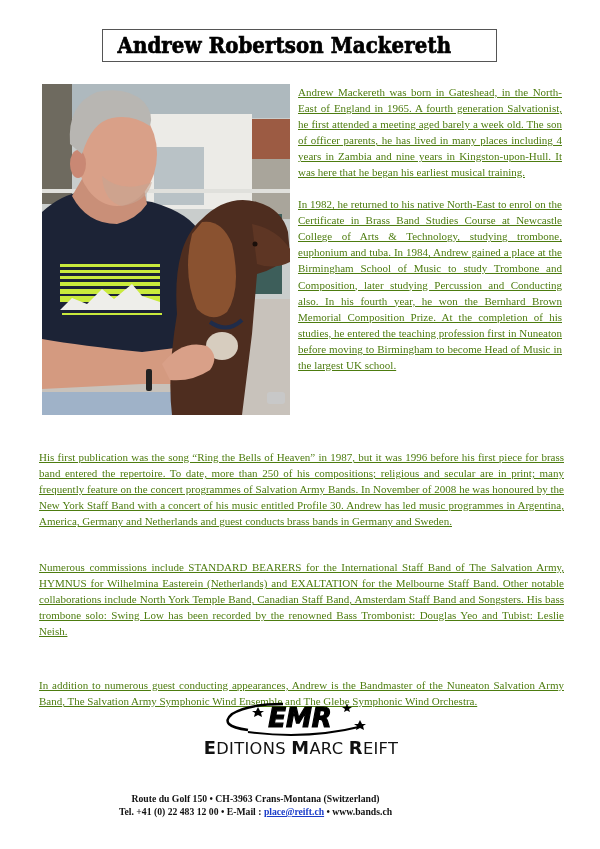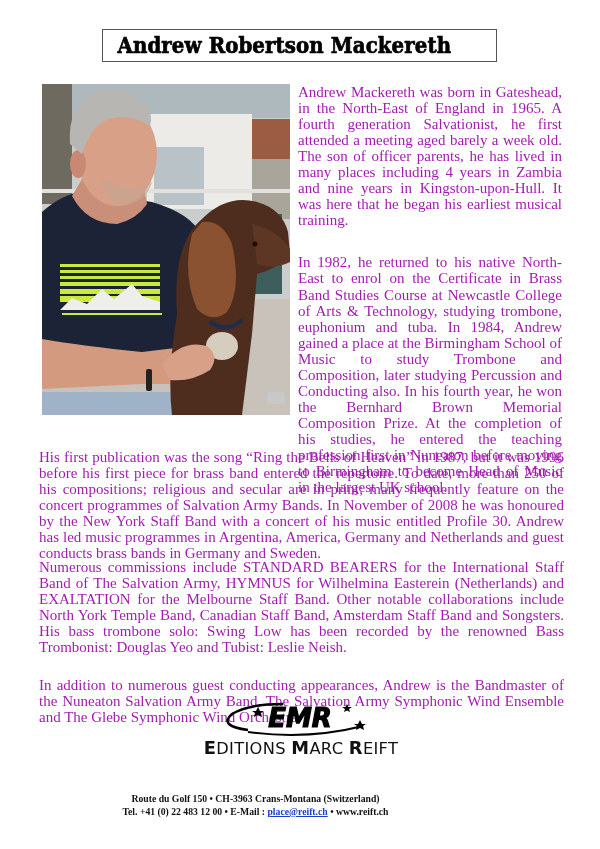--- a/index.html
+++ b/index.html
@@ -14,24 +14,24 @@
     margin: 0; font-family: "DejaVu Serif", serif; font-weight: 900; font-size: 21.5px;
     letter-spacing: 0.1px; color: #000; -webkit-text-stroke: 0.7px #000;
     transform: scaleX(0.92);
   }
 
   .photo {
     position: absolute; left: 42px; top: 84px; width: 248px; height: 331px; overflow: hidden;
     background: linear-gradient(180deg, #b9c3c8 0%, #d9dcdb 30%, #cfcac3 60%, #b7b0a9 100%);
   }
 
-  .text { font-size: 15px; line-height: 16.05px; text-align: justify; color: #a21caf; }
+  .text { font-size: 11px; line-height: 16.05px; text-align: justify; color: #4d7c0f; text-decoration: underline; }
   .text p { margin: 0; hyphens: manual; }
   .col-right { position: absolute; left: 298px; top: 84px; width: 264px; }
-  .col-right p + p { margin-top: 26px; }
+  .col-right p + p { margin-top: 16px; }
   .full { position: absolute; left: 39px; width: 525px; }
   .p3 { top: 449px; }
   .p4 { top: 559px; }
   .p5 { top: 677px; }
 
   .logo { position: absolute; left: 188px; top: 700px; width: 226px; height: 60px; }
   .logo-text {
     position: absolute; left: 0; top: 38px; width: 226px; text-align: center;
     font-family: "DejaVu Sans", sans-serif; font-size: 15.5px; letter-spacing: 0.3px; color: #111;
     white-space: nowrap; transform: scaleX(1.05);
@@ -126,14 +126,14 @@
     <polygon points="159,4 160.5,7 164,7 161,9 162,12 159,10.5 156,12 157,9 154,7 157.5,7" fill="#000"></polygon>
     <polygon points="172,20 174,24 178,24 175,26 176,30 172,28 168,30 169,26 166,24 170,24" fill="#000"></polygon>
   </svg>
   <div class="logo-text">
     <b>E</b><span>DITIONS </span><b>M</b><span>ARC </span><b>R</b><span>EIFT</span>
   </div>
 </div>
 
 <div class="address addr1">Route du Golf 150 • CH-3963 Crans-Montana (Switzerland)</div>
 <div class="address addr2">
-  <span>Tel. +41 (0) 22 483 12 00 • E-Mail : </span><a href="mailto:info@reift.ch">place@reift.ch</a><span> • www.reift.ch</span>
+  <span>Tel. +41 (0) 22 483 12 00 • E-Mail : </span><a href="mailto:info@reift.ch">place@reift.ch</a><span> • www.bands.ch</span>
 </div>
 
 </body></html>

